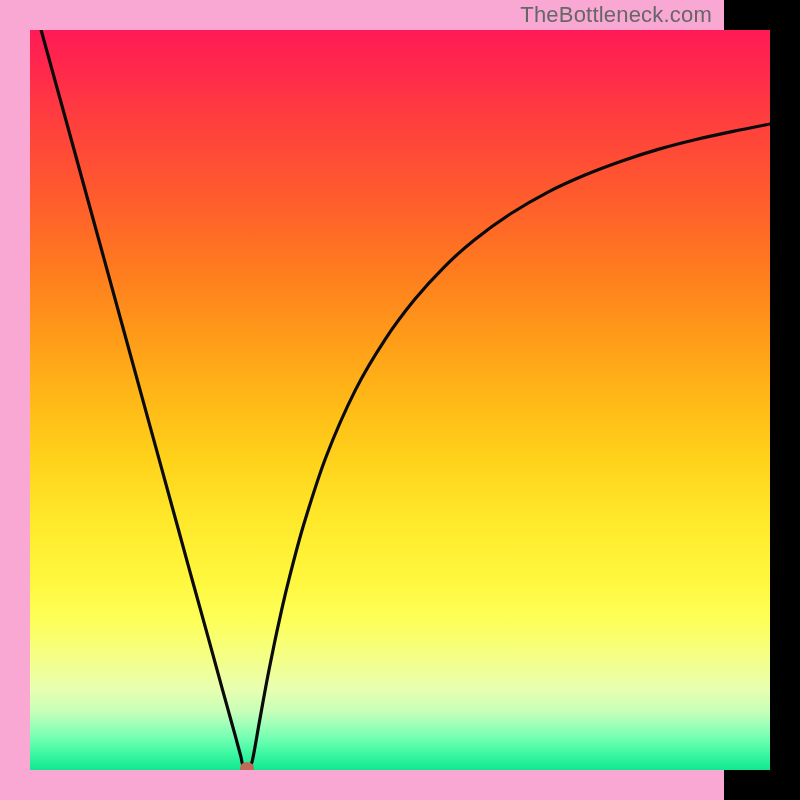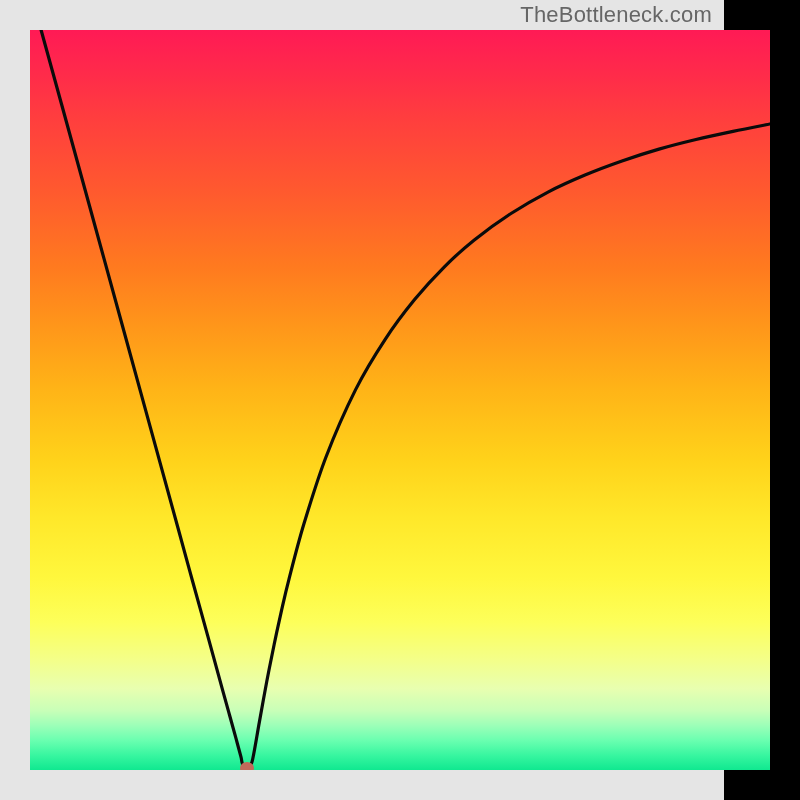--- a/index.html
+++ b/index.html
@@ -7,21 +7,21 @@
     padding: 0;
     width: 800px;
     height: 800px;
     background: #000;
     font-family: Arial, Helvetica, sans-serif;
   }
   .frame {
     position: relative;
     width: 724px;
     height: 800px;
-    background: #e5e5e5;
+    background: #f9a8d4;
     text-decoration: underline;
   }
   .watermark {
     position: absolute;
     top: 2px;
     right: 12px;
     color: #666;
     font-size: 22px;
     font-weight: 500;
     letter-spacing: 0.2px;

